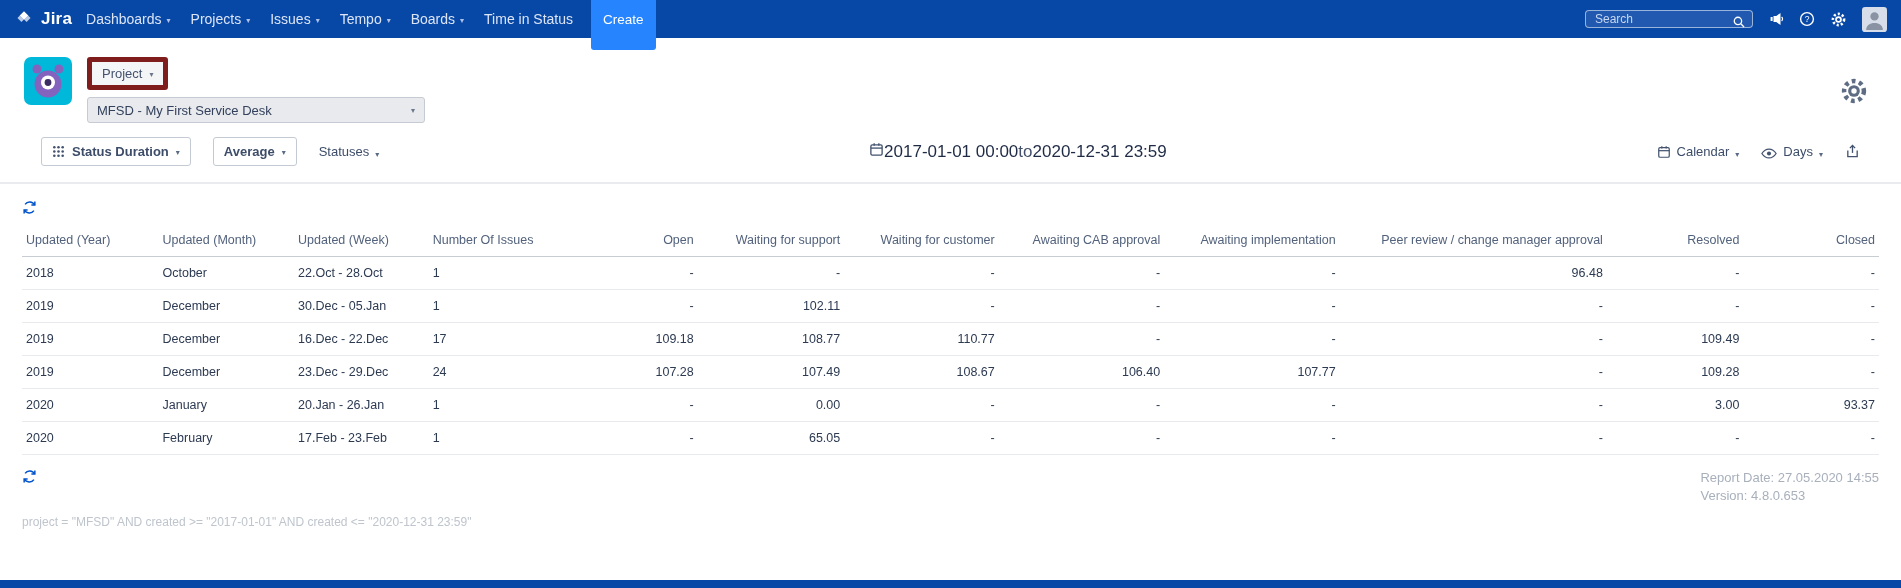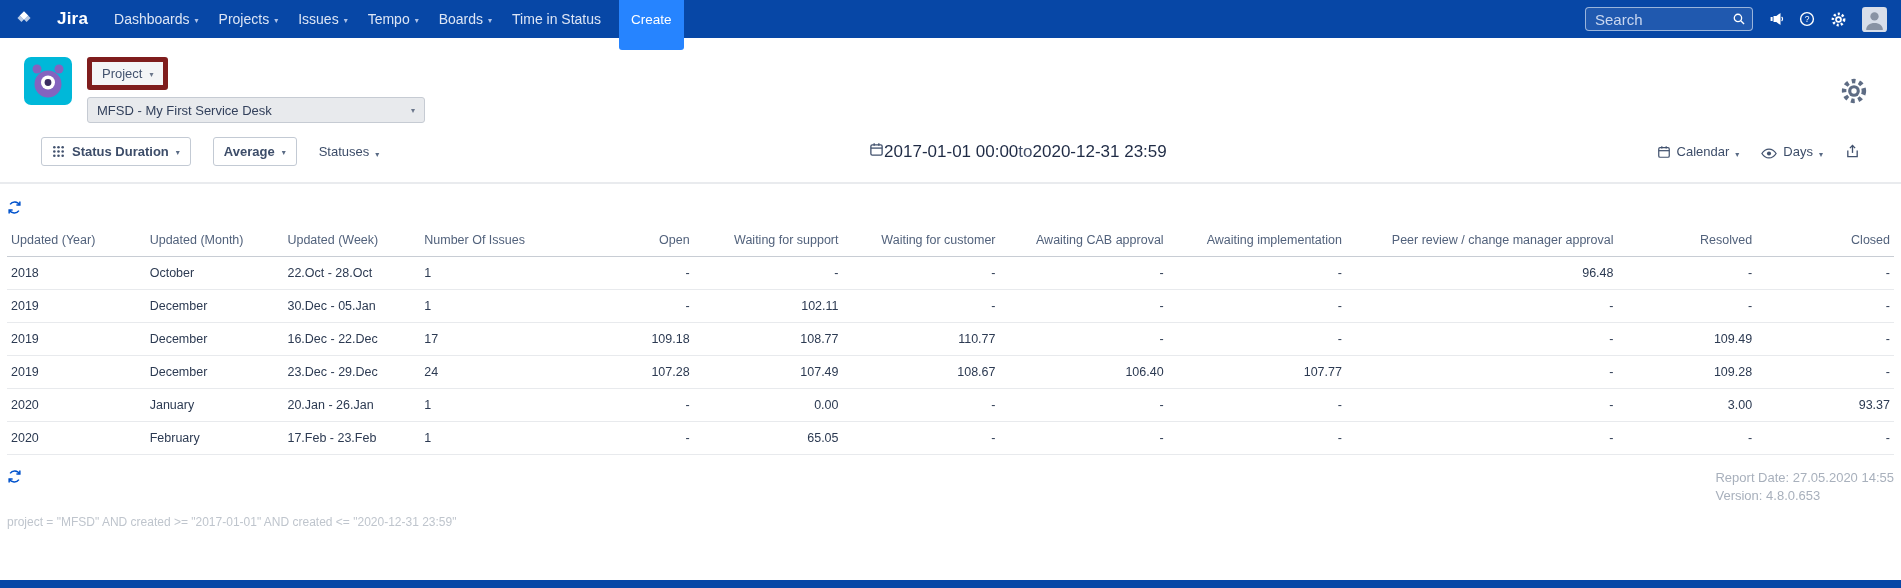--- a/index.html
+++ b/index.html
@@ -10,29 +10,29 @@
   *{box-sizing:border-box;}
   html,body{margin:0;padding:0;}
   body{
     width:1901px;height:588px;overflow:hidden;
     font-family:"Liberation Sans","DejaVu Sans",sans-serif;
     background:#fff;display:flex;flex-direction:column;
   }
 
   
   .navbar{flex:0 0 38px;height:38px;background:var(--navbar);display:flex;align-items:center;padding:0 14px;color:#fff;}
-  .brand{display:flex;align-items:center;gap:23px;margin-right:16px;cursor:pointer;}
+  .brand{display:flex;align-items:center;gap:7px;margin-right:4px;cursor:pointer;}
   .brand-text{font-size:17px;font-weight:bold;color:#fff;letter-spacing:.2px;}
   .nav-items{display:flex;align-items:center;height:100%;}
   .nav-item{display:flex;align-items:center;gap:5px;padding:0 10px;height:100%;font-size:14px;color:#DCE5F5;cursor:pointer;white-space:nowrap;}
   .nav-item .chev{font-size:8px;color:#AEC2E8;margin-top:2px;}
   .create-btn{background:var(--create);color:#fff;border:none;border-radius:3px;font-size:13.5px;padding:23px 12px;margin-left:8px;cursor:pointer;font-family:inherit;}
   .nav-right{margin-left:auto;display:flex;align-items:center;gap:15px;}
   .nav-search{position:relative;display:flex;align-items:center;}
-  .nav-search input{width:168px;height:24px;background:rgba(255,255,255,.10);border:1px solid rgba(255,255,255,.55);border-radius:4px;color:#fff;font-size:15px;padding:0 26px 0 9px;font-family:inherit;outline:none;}
+  .nav-search input{width:168px;height:18px;background:rgba(255,255,255,.10);border:1px solid rgba(255,255,255,.55);border-radius:4px;color:#fff;font-size:12px;padding:0 26px 0 9px;font-family:inherit;outline:none;}
   .nav-search input::placeholder{color:#C9D7F0;}
   .nav-search .search-ic{position:absolute;right:7px;top:5px;display:flex;}
   .nav-icon{display:flex;align-items:center;cursor:pointer;}
 
   
   .page-header{position:relative;display:flex;padding:19px 24px 4px;}
   .project-avatar{width:48px;height:48px;flex:0 0 48px;cursor:pointer;}
   .project-controls{margin-left:15px;display:flex;flex-direction:column;gap:7px;align-items:flex-start;}
   .project-btn{display:inline-flex;align-items:center;gap:7px;background:#F4F5F7;border:5px solid #7f1d1d;border-radius:3px;padding:4px 10px;font-size:13px;color:#42526E;cursor:pointer;font-family:inherit;}
   .chev-gray{font-size:8px;color:#6B778C;margin-top:1px;}
@@ -43,21 +43,21 @@
   .report-toolbar{display:flex;align-items:center;padding:10px 41px 16px;}
   .tb-left{display:flex;align-items:center;gap:22px;}
   .tb-btn{display:inline-flex;align-items:center;gap:7px;background:#fff;border:1px solid #C3CAD4;border-radius:3px;padding:6px 10px;font-size:13px;font-weight:bold;color:#3D4D69;cursor:pointer;font-family:inherit;}
   .tb-plain{display:inline-flex;align-items:flex-end;gap:6px;font-size:13px;color:#3D4D69;cursor:pointer;}
   .tb-center{flex:1;display:flex;justify-content:center;align-items:flex-start;font-size:17px;color:#1F2B45;}
   .tb-right{display:flex;align-items:center;gap:22px;}
   .chev-dark{font-size:8px;color:#5A6B85;margin-top:1px;}
   .divider{border-bottom:2px solid #E9EBEE;}
 
   
-  .content{padding:0 7px;}
+  .content{padding:0 22px;}
   .refresh-row{margin:16px 0 4px;}
   .refresh-btn{display:inline-flex;cursor:pointer;}
   table.report{width:100%;border-collapse:collapse;table-layout:fixed;}
   .report th{font-weight:normal;font-size:12.5px;color:#52627C;padding:10px 4px 9px;border-bottom:1px solid #C8CDD4;white-space:nowrap;overflow:hidden;}
   .report td{font-size:12.5px;color:#2C3A52;padding:9px 4px;border-bottom:1px solid #E8EAED;white-space:nowrap;overflow:hidden;}
   .al{text-align:left;}
   .ar{text-align:right;}
 
   .table-footer{display:flex;justify-content:space-between;align-items:flex-start;margin-top:14px;}
   .meta{font-size:13px;color:#A8B0BC;line-height:18px;}

